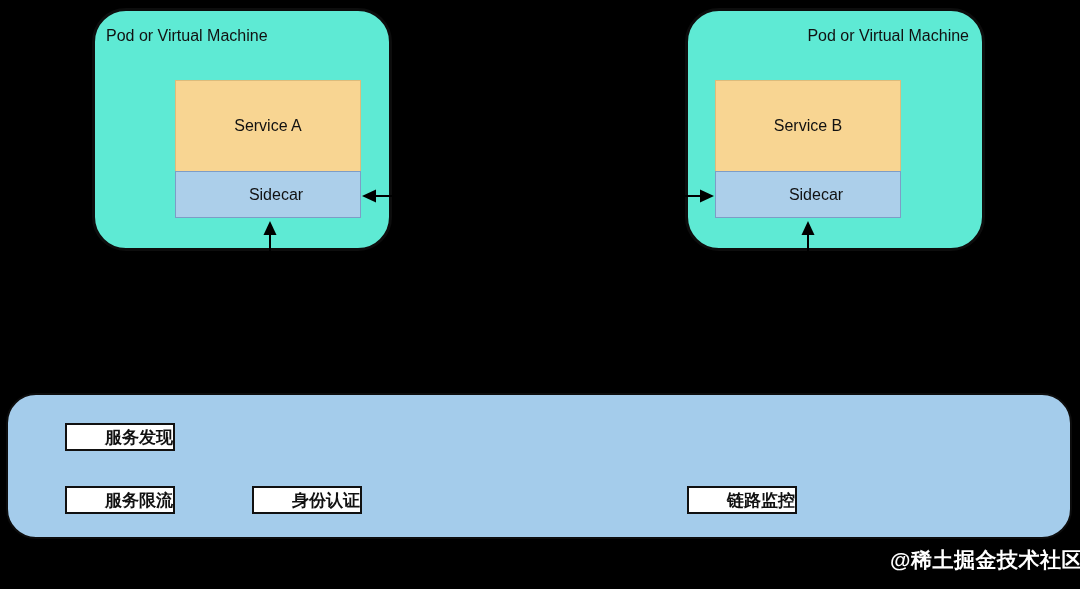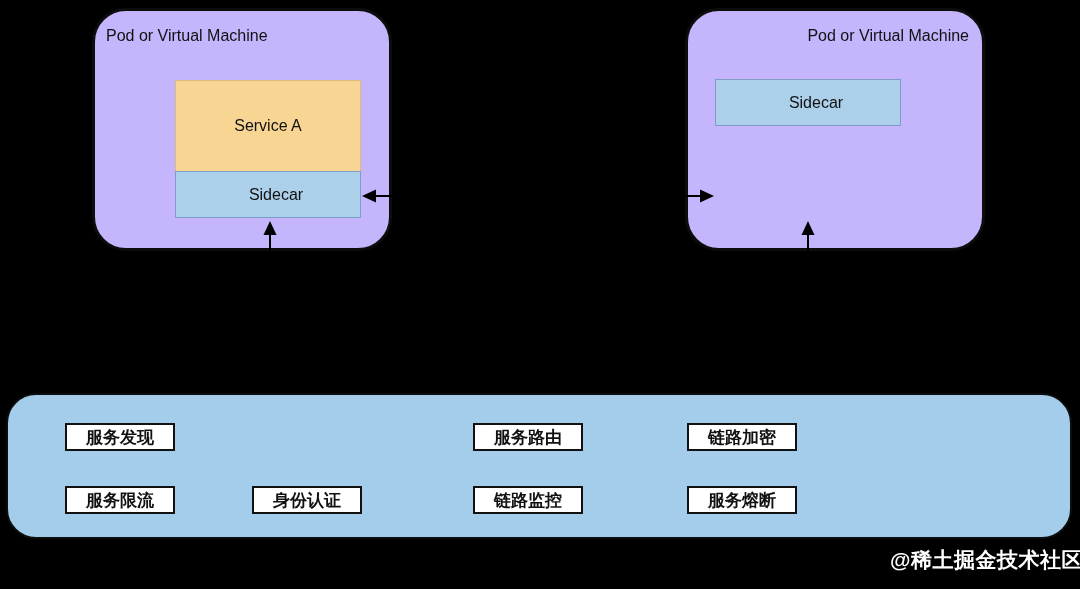--- a/index.html
+++ b/index.html
@@ -9,21 +9,21 @@
     height: 589px;
     background: #000000;
     font-family: "Liberation Sans", sans-serif;
     overflow: hidden;
   }
   .pod {
     position: absolute;
     top: 8px;
     width: 300px;
     height: 243px;
-    background: #c4b5fd;
+    background: #5eead4;
     border: 3px solid #0d0d0d;
     border-radius: 34px;
     box-sizing: border-box;
     text-align: center;
   }
   .pod-left  { left: 92px; }
   .pod-right { left: 685px; }
   .pod-title {
     position: absolute;
     top: 16px;
@@ -85,21 +85,21 @@
   }
   .chip {
     position: absolute;
     width: 110px;
     height: 28px;
     box-sizing: border-box;
     background: #ffffff;
     border: 2px solid #111111;
     display: flex;
     align-items: center;
-    justify-content: center;
+    justify-content: flex-end;
     font-size: 17px;
     font-weight: 600;
     color: #111111;
     white-space: nowrap;
   }
   .row-1 { top: 28px; }
   .row-2 { top: 91px; }
   .col-1 { left: 57px; }
   .col-2 { left: 244px; }
   .col-3 { left: 465px; }
@@ -133,20 +133,23 @@
       </div>
       <div class="sidecar-box">
         <span>Sidecar</span>
       </div>
     </div>
   </div>
 
   <div class="pod pod-right">
     <div class="pod-title">Pod or Virtual Machine</div>
     <div class="stack">
+      <div class="service-box">
+        <span>Service B</span>
+      </div>
       <div class="sidecar-box">
         <span>Sidecar</span>
       </div>
     </div>
   </div>
 
   <svg class="arrows" width="1080" height="589" viewBox="0 0 1080 589">
 
     <g>
       <line x1="414" y1="196" x2="375" y2="196" stroke="#000000" stroke-width="2"></line>
@@ -166,35 +169,26 @@
     <g>
       <line x1="808" y1="260" x2="808" y2="234" stroke="#000000" stroke-width="2"></line>
       <polygon points="808,221 801.5,235 814.5,235" fill="#000000"></polygon>
     </g>
   </svg>
 
   <div class="panel">
     <div class="chip row-1 col-1">
       <span>服务发现</span>
     </div>
-    <div class="chip row-1 col-3">
-      <span>服务路由</span>
-    </div>
-    <div class="chip row-1 col-4">
-      <span>链路加密</span>
-    </div>
     <div class="chip row-2 col-1">
       <span>服务限流</span>
     </div>
     <div class="chip row-2 col-2">
       <span>身份认证</span>
     </div>
-    <div class="chip row-2 col-3">
+    <div class="chip row-2 col-4">
       <span>链路监控</span>
-    </div>
-    <div class="chip row-2 col-4">
-      <span>服务熔断</span>
     </div>
   </div>
 
   <div class="watermark">@稀土掘金技术社区</div>
 
 </div>
 
 </body></html>

